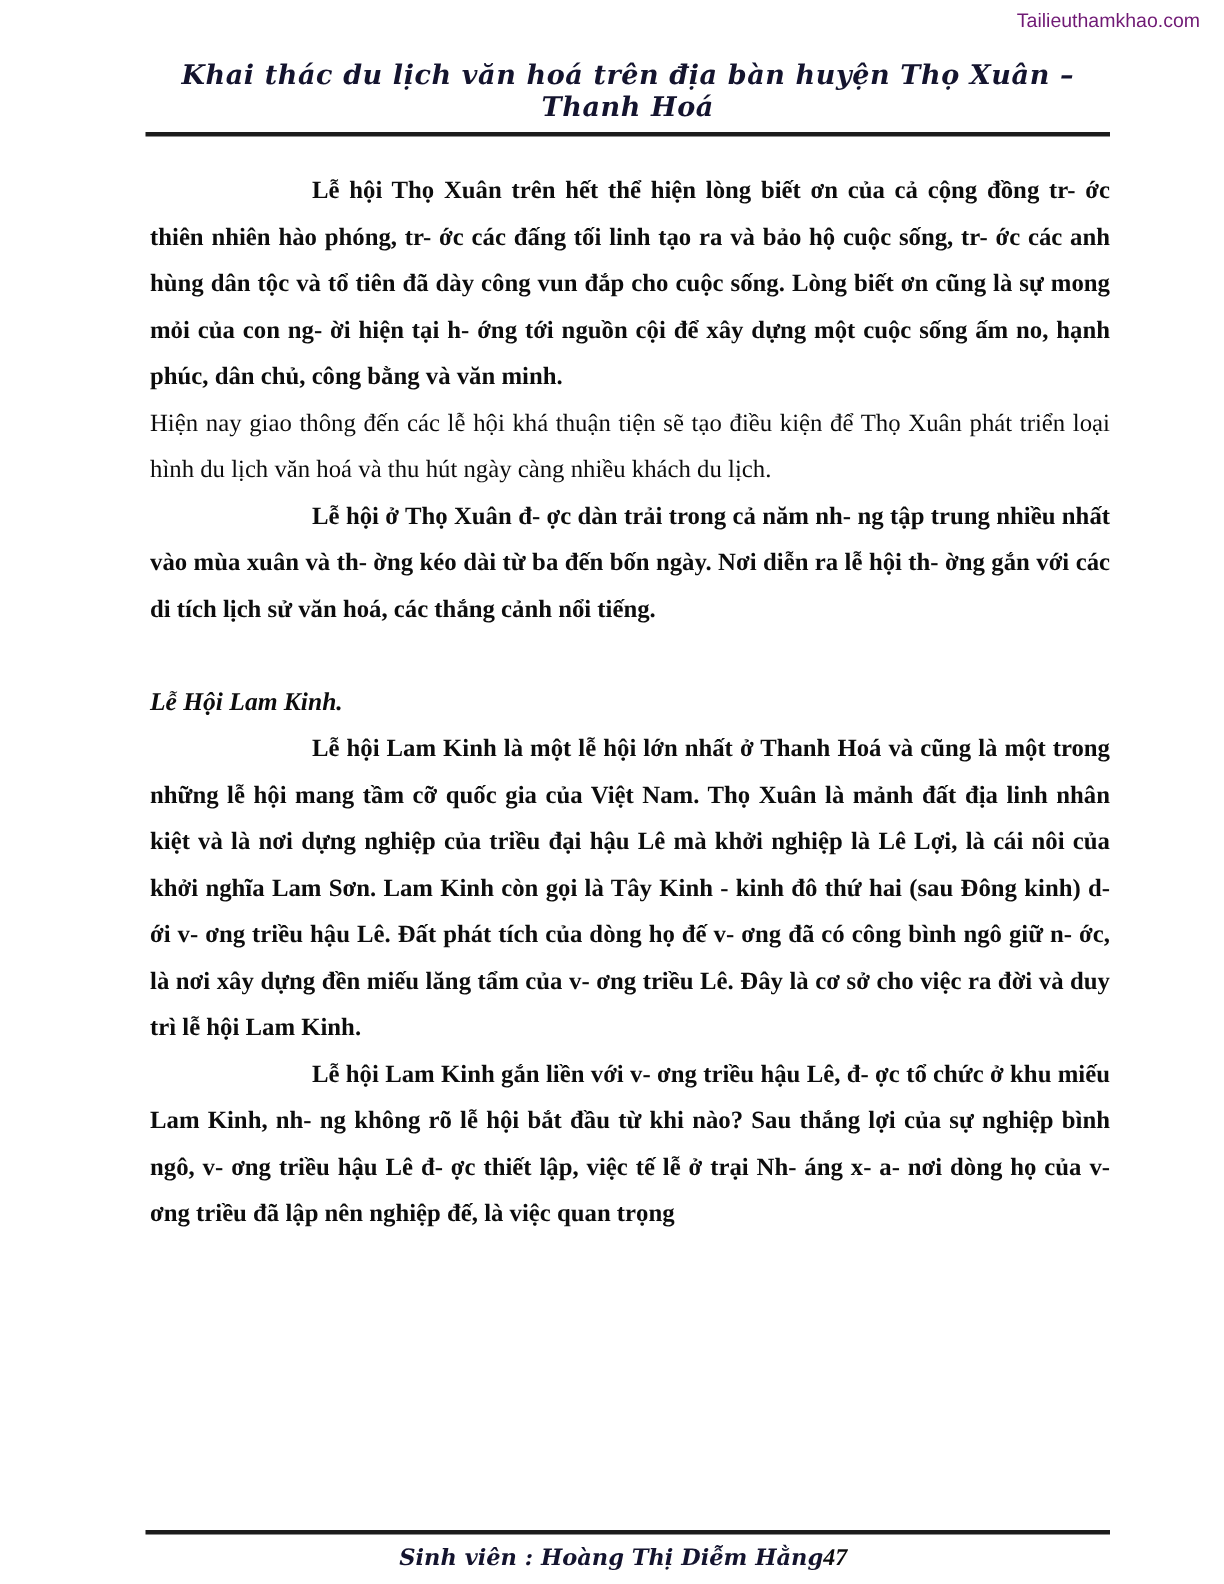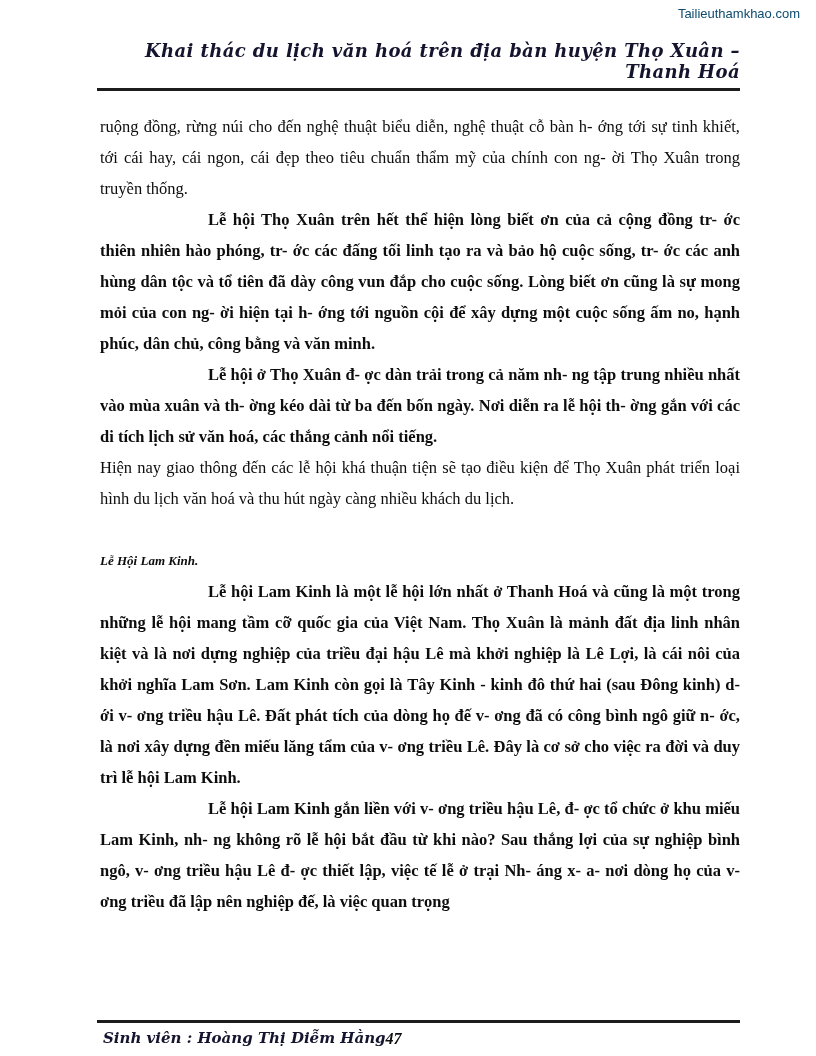--- a/index.html
+++ b/index.html
@@ -14,26 +14,26 @@
     font-family: "Liberation Serif", serif;
     color: #0d0d0d;
   }
 
   .watermark {
     position: absolute;
     top: 6px;
     right: 16px;
     font-family: "Liberation Sans", sans-serif;
     font-size: 13px;
-    color: #0c4a6e;
+    color: #701a75;
   }
 
   .header-title {
     margin: 40px 76px 0 97px;
-    text-align: right;
+    text-align: center;
     font-family: "DejaVu Serif", serif;
     font-style: italic;
     font-weight: bold;
     font-size: 18px;
     letter-spacing: 0.4px;
     color: #14142e;
   }
 
   .double-rule {
     height: 2px;
@@ -48,39 +48,39 @@
     font-size: 16.5px;
     line-height: 31px;
     text-align: justify;
   }
 
   .para { margin: 0; }
   .para.indent { text-indent: 108px; font-weight: bold; }
 
   .section-heading {
     margin: 31px 0 0 0;
-    font-size: 13px;
+    font-size: 17px;
     font-weight: bold;
     font-style: italic;
     text-align: left;
     line-height: 31px;
   }
 
   .footer {
     position: absolute;
     left: 97px;
     right: 76px;
     bottom: 8px;
   }
 
   .footer-rule { margin-bottom: 5px; }
 
   .footer-row {
     display: flex;
-    justify-content: flex-start;
+    justify-content: center;
     align-items: flex-start;
     padding: 0 6px;
   }
 
   .footer-left {
     font-family: "DejaVu Serif", serif;
     font-style: italic;
     font-weight: bold;
     font-size: 15px;
     line-height: 20px;
@@ -102,24 +102,23 @@
 <div class="page">
 
   <div class="watermark">Tailieuthamkhao.com</div>
 
   <div>
     <div class="header-title">Khai thác du lịch văn hoá trên địa bàn huyện Thọ Xuân – Thanh Hoá</div>
     <div class="double-rule header-rule"></div>
   </div>
 
   <div class="content">
-    <p class="para">ruộng đồng, rừng núi cho đến nghệ thuật biểu diễn, nghệ thuật cỗ bàn h- ớng tới sự tinh khiết, tới cái hay, cái ngon, cái đẹp theo tiêu chuẩn thẩm mỹ của chính con ng- ời Thọ Xuân trong truyền thống.</p>
     <p class="para indent">Lễ hội Thọ Xuân trên hết thể hiện lòng biết ơn của cả cộng đồng tr- ớc thiên nhiên hào phóng, tr- ớc các đấng tối linh tạo ra và bảo hộ cuộc sống, tr- ớc các anh hùng dân tộc và tổ tiên đã dày công vun đắp cho cuộc sống. Lòng biết ơn cũng là sự mong mỏi của con ng- ời hiện tại h- ớng tới nguồn cội để xây dựng một cuộc sống ấm no, hạnh phúc, dân chủ, công bằng và văn minh.</p>
+    <p class="para">Hiện nay giao thông đến các lễ hội khá thuận tiện sẽ tạo điều kiện để Thọ Xuân phát triển loại hình du lịch văn hoá và thu hút ngày càng nhiều khách du lịch.</p>
     <p class="para indent">Lễ hội ở Thọ Xuân đ- ợc dàn trải trong cả năm nh- ng tập trung nhiều nhất vào mùa xuân và th- ờng kéo dài từ ba đến bốn ngày. Nơi diễn ra lễ hội th- ờng gắn với các di tích lịch sử văn hoá, các thắng cảnh nổi tiếng.</p>
-    <p class="para">Hiện nay giao thông đến các lễ hội khá thuận tiện sẽ tạo điều kiện để Thọ Xuân phát triển loại hình du lịch văn hoá và thu hút ngày càng nhiều khách du lịch.</p>
 
     <h3 class="section-heading">Lễ Hội Lam Kinh.</h3>
 
     <p class="para indent">Lễ hội Lam Kinh là một lễ hội lớn nhất ở Thanh Hoá và cũng là một trong những lễ hội mang tầm cỡ quốc gia của Việt Nam. Thọ Xuân là mảnh đất địa linh nhân kiệt và là nơi dựng nghiệp của triều đại hậu Lê mà khởi nghiệp là Lê Lợi, là cái nôi của khởi nghĩa Lam Sơn. Lam Kinh còn gọi là Tây Kinh - kinh đô thứ hai (sau Đông kinh) d- ới v- ơng triều hậu Lê. Đất phát tích của dòng họ đế v- ơng đã có công bình ngô giữ n- ớc, là nơi xây dựng đền miếu lăng tẩm của v- ơng triều Lê. Đây là cơ sở cho việc ra đời và duy trì lễ hội Lam Kinh.</p>
     <p class="para indent">Lễ hội Lam Kinh gắn liền với v- ơng triều hậu Lê, đ- ợc tổ chức ở khu miếu Lam Kinh, nh- ng không rõ lễ hội bắt đầu từ khi nào? Sau thắng lợi của sự nghiệp bình ngô, v- ơng triều hậu Lê đ- ợc thiết lập, việc tế lễ ở trại Nh- áng x- a- nơi dòng họ của v- ơng triều đã lập nên nghiệp đế, là việc quan trọng</p>
   </div>
 
   <div class="footer">
     <div class="double-rule footer-rule"></div>
     <div class="footer-row">

